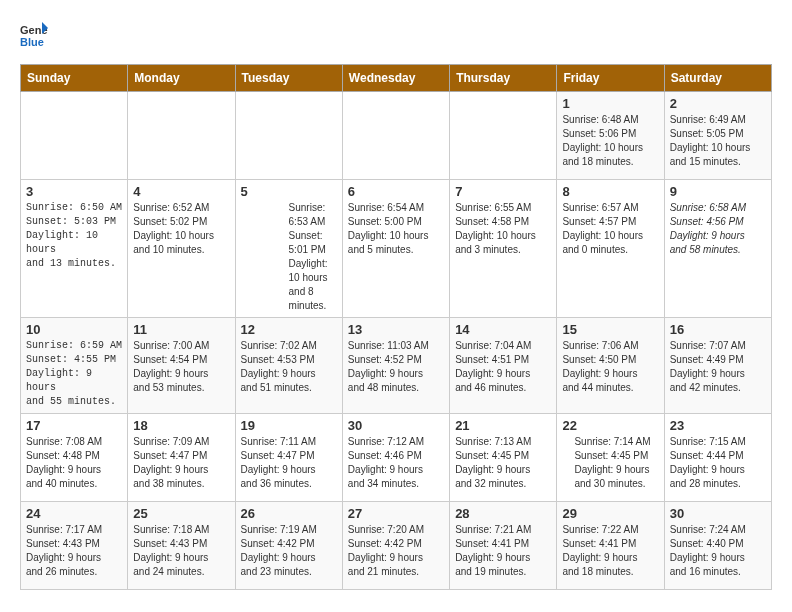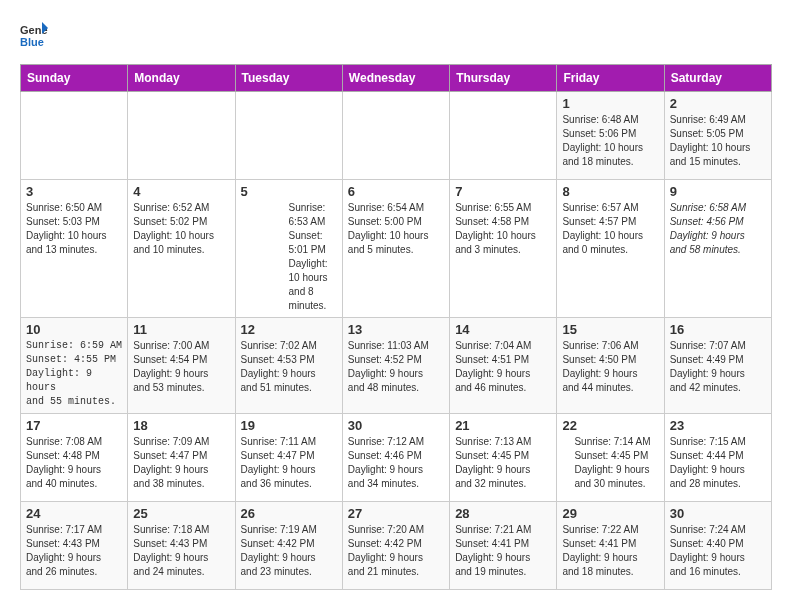--- a/index.html
+++ b/index.html
@@ -36,21 +36,21 @@
     .location {
       font-size: 16px;
       color: #555;
     }
     table {
       width: 100%;
       border-collapse: collapse;
       table-layout: fixed;
     }
     thead tr th {
-      background-color: #a21caf;
+      background-color: #a16207;
       color: #fff;
       font-size: 12px;
       font-weight: bold;
       padding: 6px 6px;
       border: 1px solid #aaa;
       text-align: left;
     }
     tbody tr td {
       border: 1px solid #ccc;
       vertical-align: top;
@@ -124,21 +124,21 @@
           <span class="day-number">2</span>
           <div class="day-info" style="white-space: pre-line;">Sunrise: 6:49 AM
 Sunset: 5:05 PM
 Daylight: 10 hours
 and 15 minutes.</div>
         </td>
       </tr>
       <tr>
         <td>
           <span class="day-number">3</span>
-          <div class="day-info" style="white-space: pre-line;">Sunrise: 6:50 AM
+          <div class="day-info" style="white-space: pre-line; font-family: Liberation Mono, monospace;">Sunrise: 6:50 AM
 Sunset: 5:03 PM
 Daylight: 10 hours
 and 13 minutes.</div>
         </td>
         <td>
           <span class="day-number">4</span>
           <div class="day-info" style="white-space: pre-line;">Sunrise: 6:52 AM
 Sunset: 5:02 PM
 Daylight: 10 hours
 and 10 minutes.</div>

